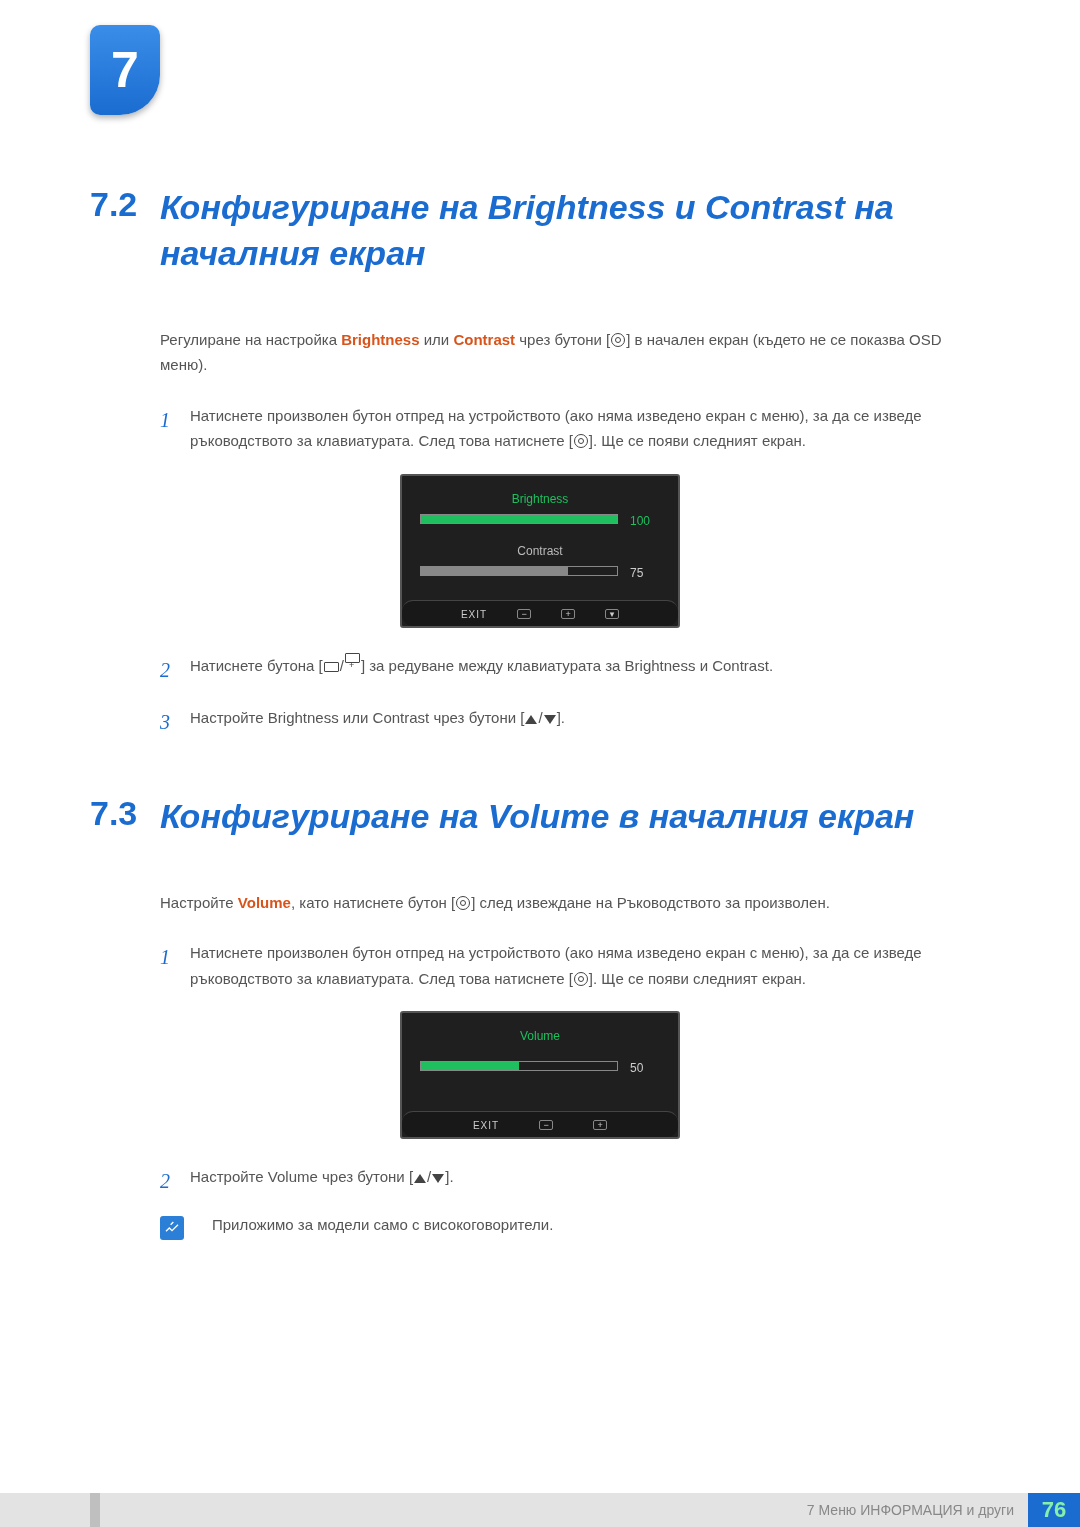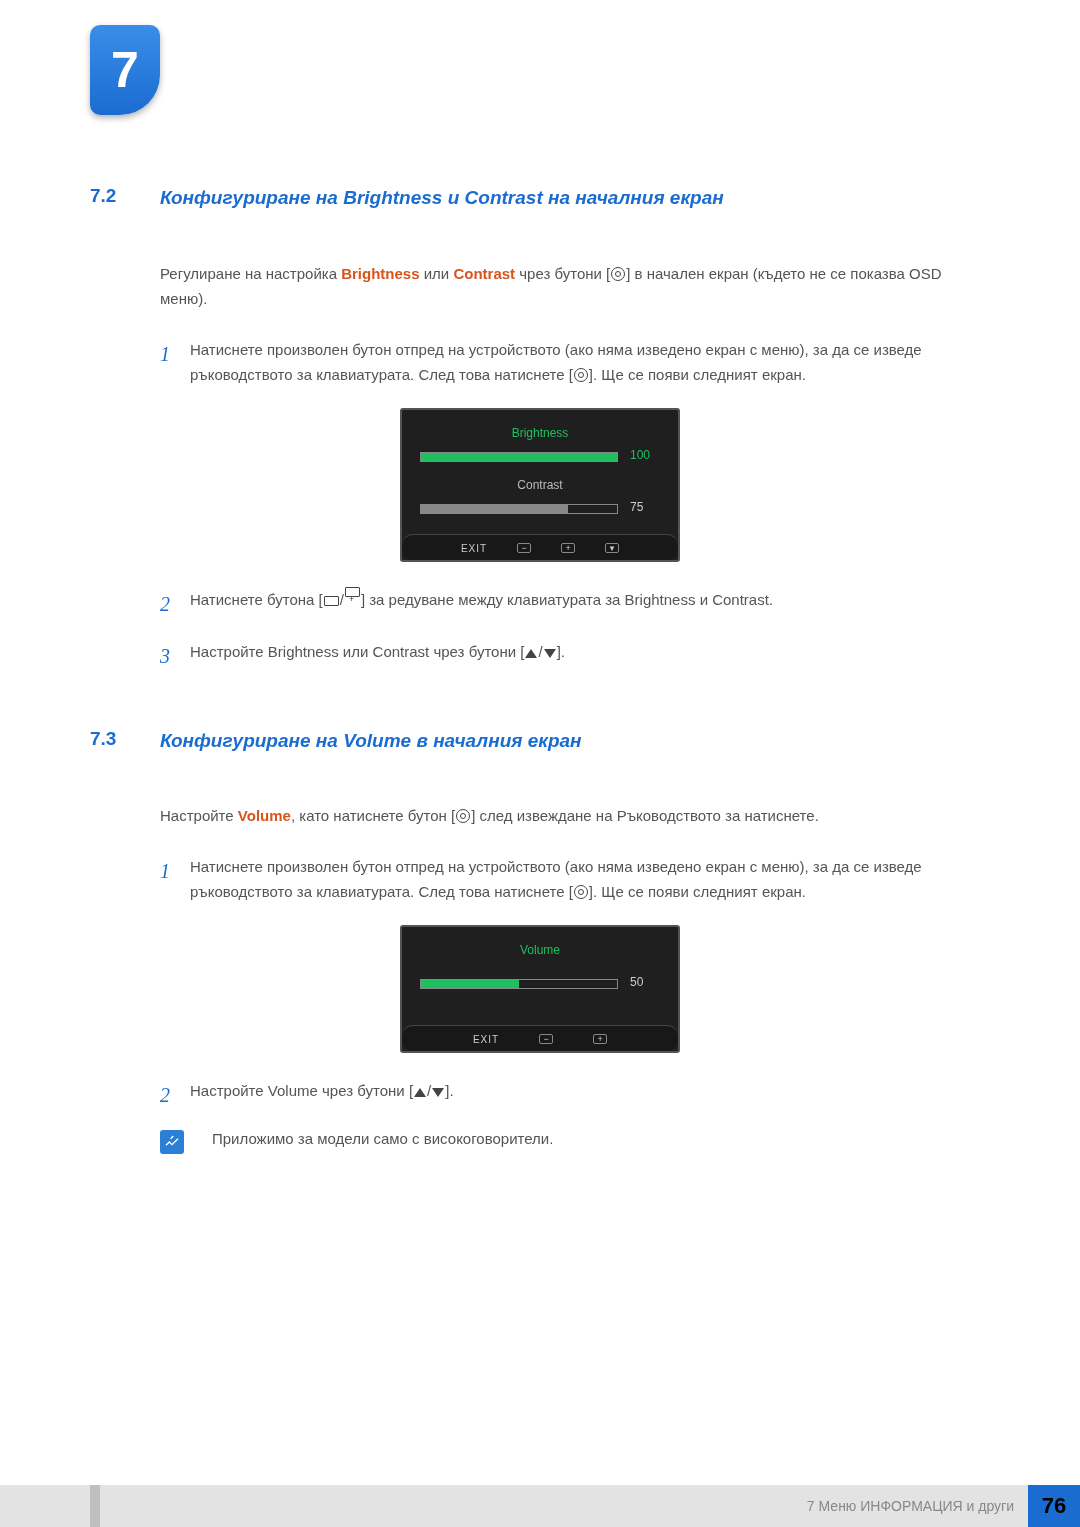--- a/index.html
+++ b/index.html
@@ -32,21 +32,21 @@
     margin-right: 25px;
   }
   .chapter-title { color: #1a6cd0; font-size: 30px; font-weight: bold; }
 
   
   .section {
     margin: 65px 90px 0 90px;
   }
   .section-heading {
     display: flex; align-items: flex-start;
-    color: #1a6cd0; font-size: 19px; font-weight: bold;
+    color: #1a6cd0; font-size: 34px; font-weight: bold;
     margin-bottom: 50px;
   }
   .section-num { width: 70px; flex: none; }
   .section-title { flex: 1; line-height: 1.35; font-style: italic; }
 
   
   .body-text { margin-left: 70px; font-size: 15px; line-height: 1.7; color: #555; }
   .body-text .hl { color: #d8541b; font-weight: bold; }
 
   
@@ -59,21 +59,21 @@
   .osd {
     width: 280px; margin: 20px auto 25px auto;
     background: #1f1f1f;
     border: 2px solid #555; border-radius: 3px;
     padding: 16px 0 0 0;
     color: #ccc; font-size: 12px; text-align: center;
     position: relative;
   }
   .osd-label-green { color: #1fbf5f; font-size: 12px; margin-bottom: 8px;}
   .osd-label-grey { color: #bbb; font-size: 12px; margin: 10px 0 8px 0;}
-  .osd-bar-row { display:flex; align-items:flex-end; justify-content:center; gap:12px; padding: 0 18px 6px 18px;}
+  .osd-bar-row { display:flex; align-items:flex-start; justify-content:center; gap:12px; padding: 0 18px 6px 18px;}
   .osd-bar { height: 10px; border:1px solid #888; position: relative; flex:1;}
   .osd-fill-full { position:absolute; left:0; top:0; bottom:0; width:100%; background:#1fbf5f;}
   .osd-fill-75   { position:absolute; left:0; top:0; bottom:0; width:75%; background:#888;}
   .osd-fill-50   { position:absolute; left:0; top:0; bottom:0; width:50%; background:#1fbf5f;}
   .osd-val { width: 30px; text-align:left; font-size: 12px;}
   .osd-val.green { color:#1fbf5f;}
   .osd-footer {
     margin-top: 14px;
     border-top: 1px solid #444;
     display:flex; justify-content:center; gap:30px;
@@ -106,29 +106,29 @@
   
   .note-row { display:flex; gap:28px; margin: 18px 0 0 70px; font-size:15px; color:#555;}
   .note-icon {
     width:24px; height:24px; background:#2b7fd6; border-radius:3px;
     display:flex; align-items:center; justify-content:center; flex:none;
   }
   .note-icon svg { width:16px; height:16px; }
 
   
   .page-footer {
-    position:absolute; left:0; right:0; bottom:0; height:42px;
+    position:absolute; left:0; right:0; bottom:0; height:34px;
     background:#e3e3e3; display:flex; align-items:center;
     padding: 0 0 0 90px;
   }
   .footer-bar { width:10px; height:100%; background:#bfbfbf;}
   .footer-spacer { flex:1;}
   .footer-chapter { color:#888; font-size:14px; margin-right:0;}
   .footer-pagenum {
-    background:#1a6cd0; color:#000000; width:52px; height:100%;
+    background:#1a6cd0; color:#86efac; width:52px; height:100%;
     display:flex; align-items:center; justify-content:center;
     font-size:22px; font-weight:bold; margin-left:14px;
   }
 </style>
 </head>
 <body>
 
 <div class="page">
 
   <div class="chapter-header">
@@ -193,21 +193,21 @@
     </div>
   </div>
 
   <div class="section" style="margin-top:55px;">
     <div class="section-heading">
       <div class="section-num">7.3</div>
       <div class="section-title">Конфигуриране на Volume в началния екран</div>
     </div>
 
     <div class="body-text">
-      <span>Настройте </span><span class="hl">Volume</span><span>, като натиснете бутон [</span><span class="icon-circle"></span><span>] след извеждане на Ръководството за натиснете.</span>
+      <span>Настройте </span><span class="hl">Volume</span><span>, като натиснете бутон [</span><span class="icon-circle"></span><span>] след извеждане на Ръководството за произволен.</span>
     </div>
 
     <div class="steps">
       <div class="step">
         <div class="step-num">1</div>
         <div class="step-body">
           <span>Натиснете произволен бутон отпред на устройството (ако няма изведено екран с меню), за да се изведе ръководството за клавиатурата. След това натиснете [</span><span class="icon-circle"></span><span>]. Ще се появи следният екран.</span>
         </div>
       </div>
     </div>

